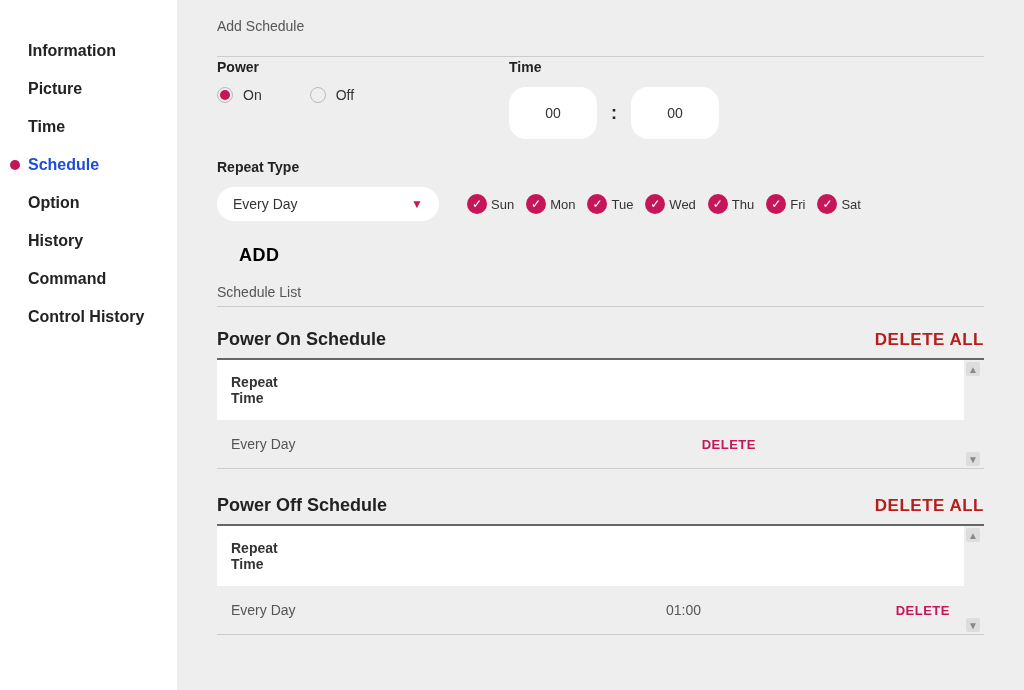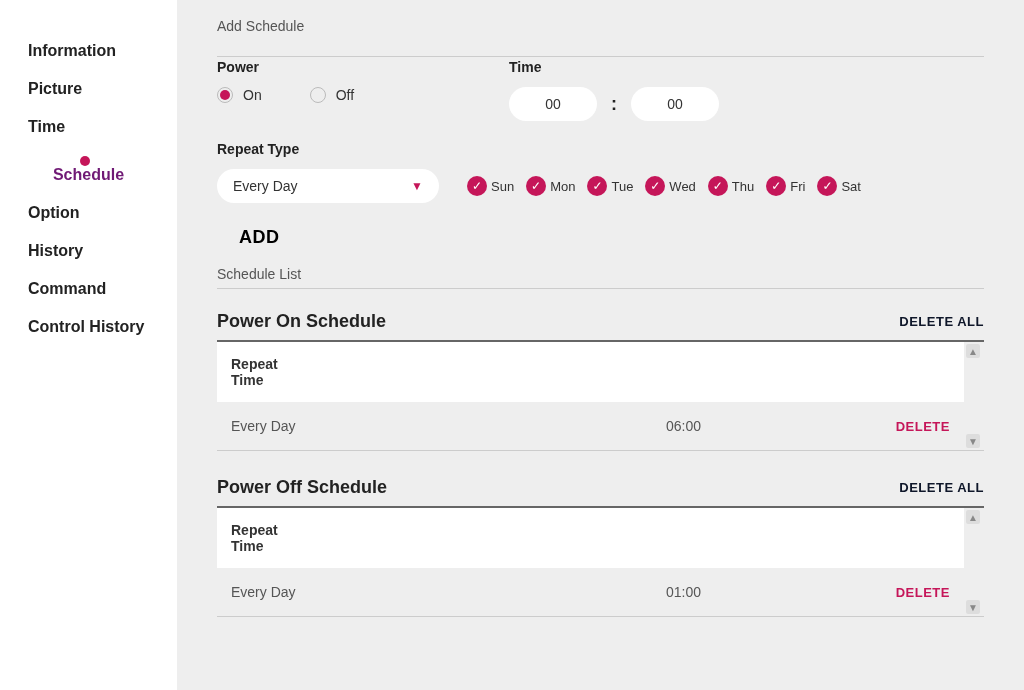--- a/index.html
+++ b/index.html
@@ -2,60 +2,60 @@
 <html><head>
   <meta charset="utf-8">
   <style>
     * { box-sizing: border-box; margin: 0; padding: 0; font-family: Arial, Helvetica, sans-serif; }
     body { width: 1024px; height: 690px; background: #eeeeee; display: flex; overflow: hidden; }
 
     
     .sidebar { width: 177px; background: #ffffff; padding: 32px 10px; flex-shrink: 0; }
     .sidebar-item { display: flex; align-items: center; padding: 10px 0; font-size: 16px; color: #222; font-weight: 600; cursor: pointer; }
     .sidebar-item .bullet { width: 10px; height: 10px; border-radius: 50%; background: transparent; margin-right: 8px; display: inline-block; }
-    .sidebar-item.active { color: #701a75; flex-direction: column; }
+    .sidebar-item.active { color: #1d4ed8; }
     .sidebar-item.active .bullet { background: #c51659; }
 
     
     .main { flex: 1; padding: 18px 40px 20px 40px; }
 
     .section-title { font-size: 14px; color: #555; font-weight: 400; padding-bottom: 22px; border-bottom: 1px solid #ccc; margin-bottom: 2px; }
 
     .form-row { display: flex; gap: 60px; margin-bottom: 20px; }
     .form-group-label { font-size: 14px; font-weight: 700; color: #222; margin-bottom: 12px; }
 
     .radio-group { display: flex; gap: 48px; }
     .radio-item { display: flex; align-items: center; cursor: pointer; }
     .radio-circle { width: 16px; height: 16px; border: 1px solid #bbb; border-radius: 50%; margin-right: 10px; display: flex; align-items: center; justify-content: center; }
     .radio-circle.checked::after { content: ""; width: 10px; height: 10px; border-radius: 50%; background: #c51659; display: block; }
     .radio-label { font-size: 14px; color: #333; }
 
     .time-group { display: flex; align-items: center; gap: 14px; }
-    .time-input { width: 88px; height: 34px; border: none; border-radius: 17px; background: #fff; text-align: center; font-size: 14px; color: #333; }
+    .time-input { width: 88px; height: 52px; border: none; border-radius: 17px; background: #fff; text-align: center; font-size: 14px; color: #333; }
     .time-colon { font-size: 18px; font-weight: 700; color: #222; }
 
     .repeat-row { display: flex; align-items: center; gap: 28px; }
     .dropdown { width: 222px; height: 34px; border-radius: 17px; background: #fff; display: flex; align-items: center; justify-content: space-between; padding: 0 16px; cursor: pointer; }
     .dropdown-text { font-size: 14px; color: #333; }
     .chevron { color: #c51659; font-size: 12px; }
 
     .days-group { display: flex; align-items: center; gap: 12px; flex-wrap: nowrap; }
     .day-item { display: flex; align-items: center; gap: 4px; cursor: pointer; }
     .day-circle { width: 20px; height: 20px; border-radius: 50%; background: #c51659; display: flex; align-items: center; justify-content: center; }
     .day-check { color: #fff; font-size: 12px; line-height: 1; }
     .day-label { font-size: 13px; color: #333; text-align: center; }
 
     .add-btn { background: none; border: none; color: #000000; font-size: 18px; font-weight: 700; margin: 24px 0 18px 22px; cursor: pointer; letter-spacing: 0.5px; }
 
     .list-title { font-size: 14px; color: #555; font-weight: 400; padding-bottom: 6px; border-bottom: 1px solid #ccc; margin-bottom: 14px; }
 
     .table-section { margin-bottom: 18px; }
     .table-head-row { display: flex; justify-content: space-between; align-items: center; padding: 8px 0; border-bottom: 2px solid #666; }
     .table-title { font-size: 18px; font-weight: 700; color: #222; }
-    .delete-all-btn { background: none; border: none; color: #0f172a; font-size: 13px; font-weight: 700; cursor: pointer; letter-spacing: 0.5px; }
+    .delete-all-btn { background: none; border: none; color: #b91c1c; font-size: 17px; font-weight: 700; cursor: pointer; letter-spacing: 0.5px; }
 
     .table-wrap { display: flex; border-bottom: 1px solid #ccc; }
     .table-body { flex: 1; }
     .th-row { display: flex; background: #fff; padding: 14px 14px; font-size: 14px; font-weight: 700; color: #333; flex-direction: column; }
     .td-row { display: flex; background: #eeeeee; padding: 16px 14px; font-size: 14px; color: #555; align-items: center; }
     .col-repeat { width: 435px; }
     .col-time { flex: 1; }
     .col-action { width: 90px; text-align: right; }
     .delete-btn { background: none; border: none; color: #c51659; font-weight: 700; font-size: 13px; cursor: pointer; letter-spacing: 0.5px; }
 
@@ -194,21 +194,20 @@
     </div>
     <div class="table-wrap">
       <div class="table-body">
         <div class="th-row">
           <span class="col-repeat">Repeat</span>
           <span class="col-time">Time</span>
           <span class="col-action"></span>
         </div>
         <div class="td-row">
           <span class="col-repeat">Every Day</span>
-          <span class="col-time">06:00</span>
           <span class="col-action">
             <button class="delete-btn">DELETE</button>
           </span>
         </div>
       </div>
       <div class="scroll-arrows">
         <span class="scroll-arrow">▲</span>
         <span class="scroll-arrow">▼</span>
       </div>
     </div>

